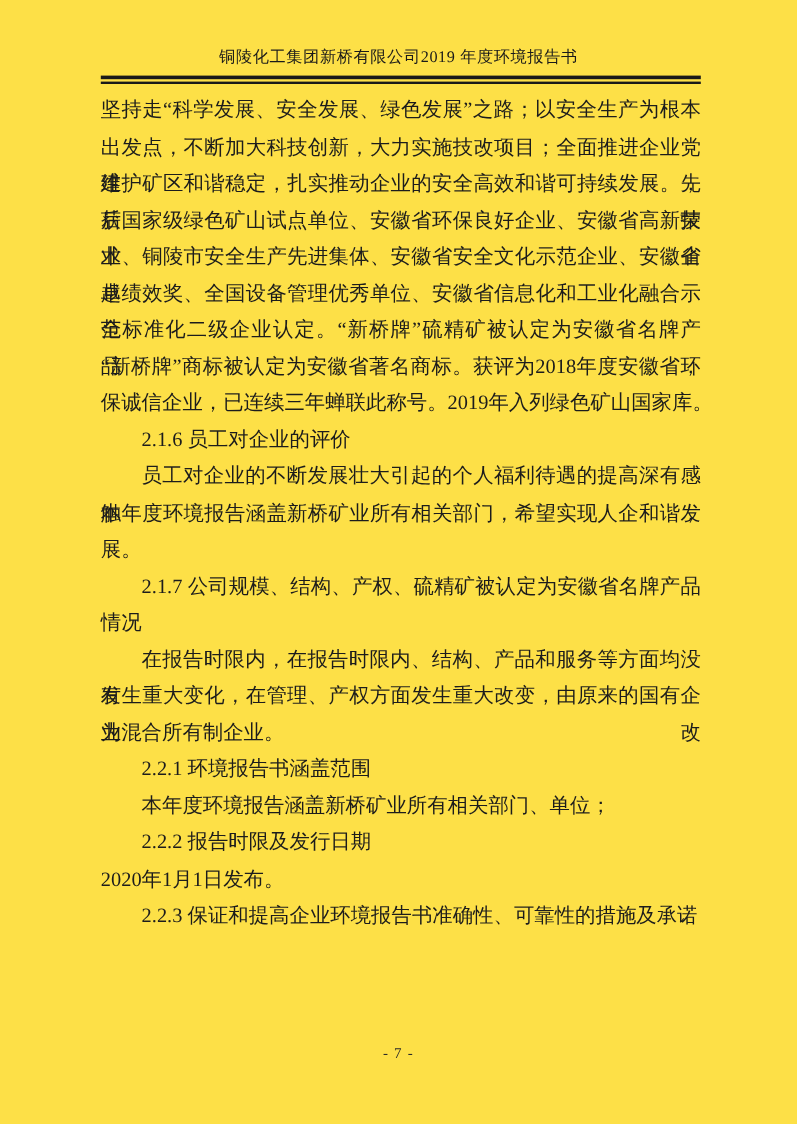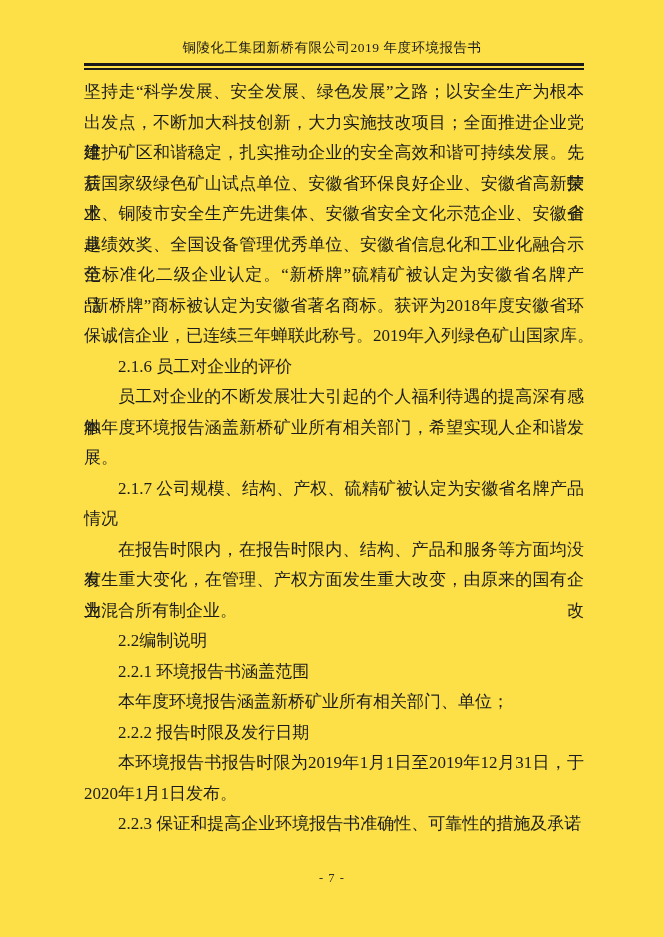--- a/index.html
+++ b/index.html
@@ -93,24 +93,22 @@
       <div class="line">保诚信企业，已连续三年蝉联此称号。2019年入列绿色矿山国家库。</div>
       <div class="line indent">2.1.6 员工对企业的评价</div>
       <div class="line indent justify">员工对企业的不断发展壮大引起的个人福利待遇的提高深有感触，</div>
       <div class="line justify">本年度环境报告涵盖新桥矿业所有相关部门，希望实现人企和谐发</div>
       <div class="line">展。</div>
       <div class="line indent justify">2.1.7 公司规模、结构、产权、硫精矿被认定为安徽省名牌产品</div>
       <div class="line">情况</div>
       <div class="line indent justify">在报告时限内，在报告时限内、结构、产品和服务等方面均没有</div>
       <div class="line justify">发生重大变化，在管理、产权方面发生重大改变，由原来的国有企业改</div>
       <div class="line">为混合所有制企业。</div>
-      <div class="line indent">2.2编制说明</div>
       <div class="line indent">2.2.1 环境报告书涵盖范围</div>
       <div class="line indent">本年度环境报告涵盖新桥矿业所有相关部门、单位；</div>
       <div class="line indent">2.2.2 报告时限及发行日期</div>
-      <div class="line indent justify">本环境报告书报告时限为2019年1月1日至2019年12月31日，于</div>
       <div class="line">2020年1月1日发布。</div>
       <div class="line indent">2.2.3 保证和提高企业环境报告书准确性、可靠性的措施及承诺</div>
     </div>
 
   <div class="page-number">- 7 -</div>
 
 </div>
 
 </body></html>

